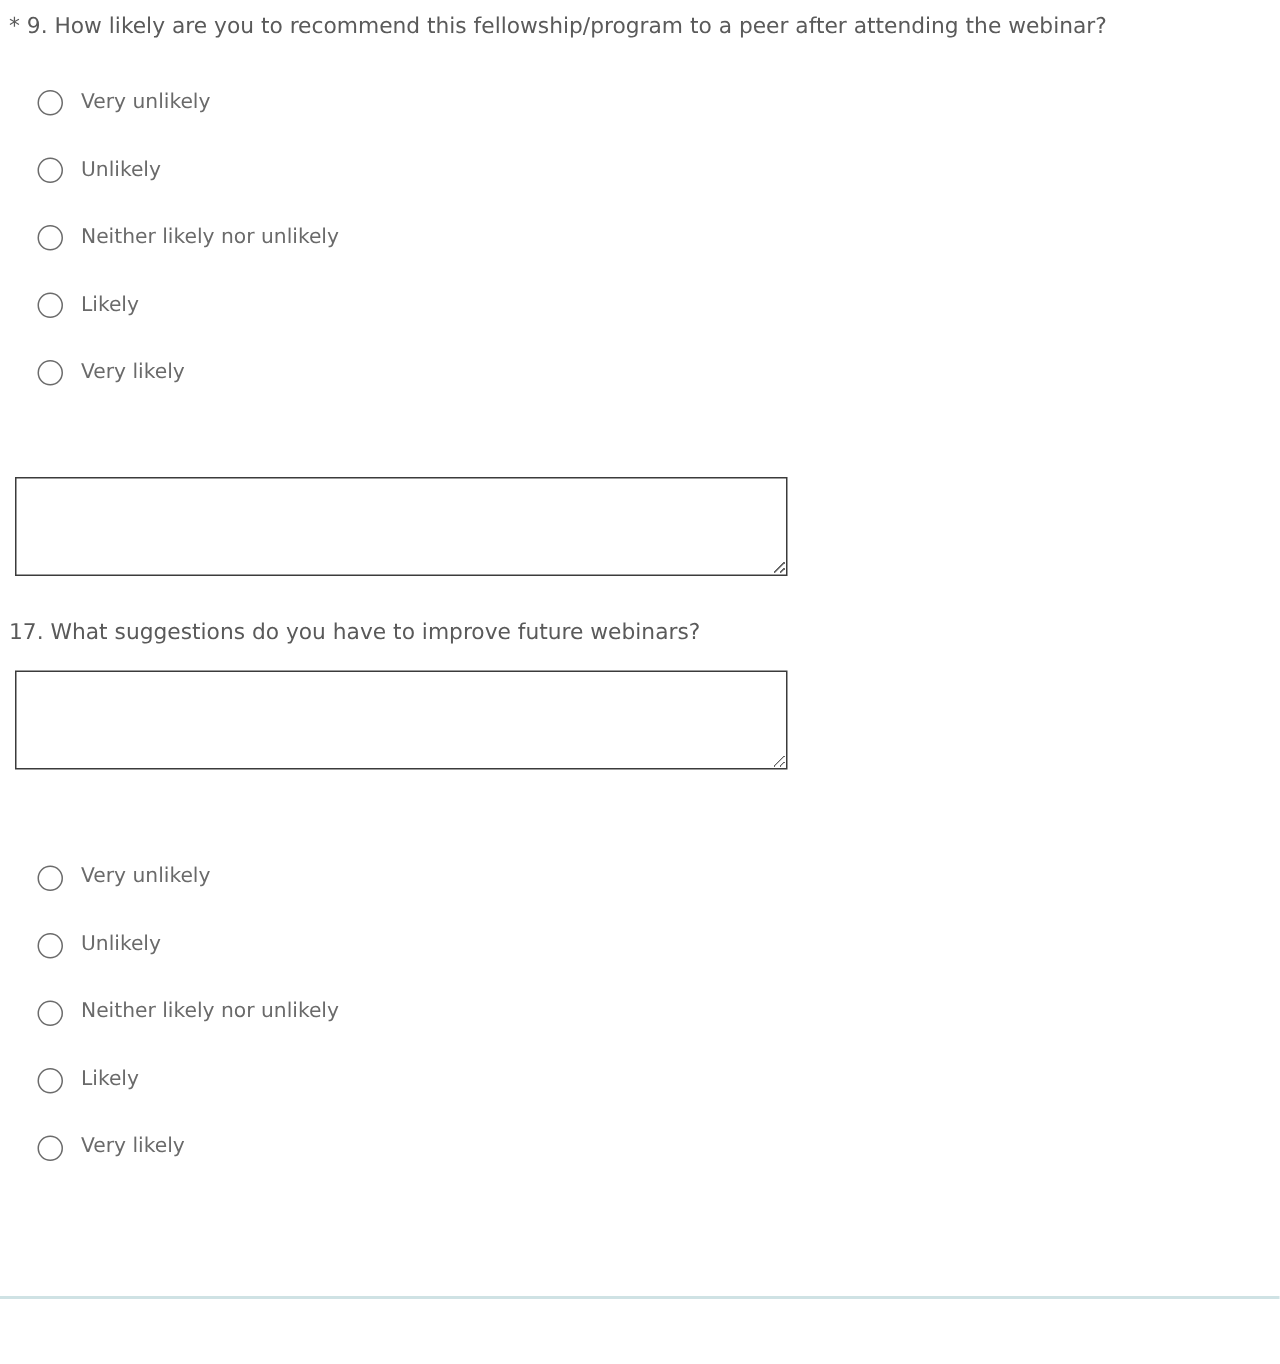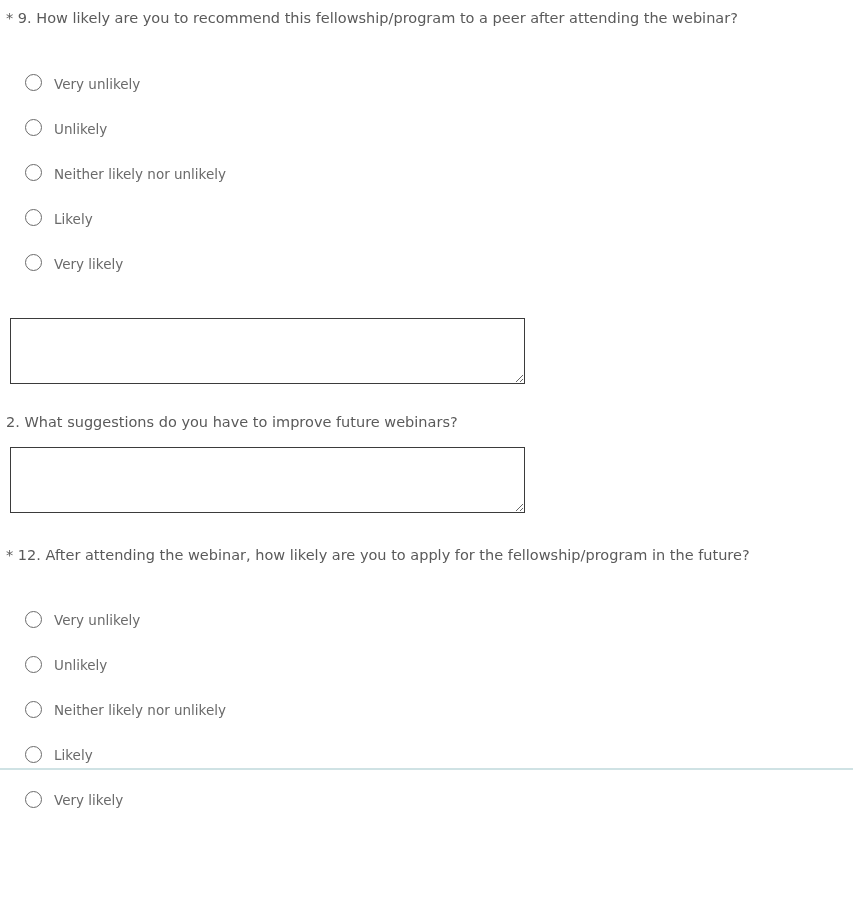--- a/index.html
+++ b/index.html
@@ -10,21 +10,21 @@
     width: 853px;
     height: 909px;
     background: #ffffff;
     font-family: "DejaVu Sans", sans-serif;
     color: #4a4a4a;
     overflow: hidden;
   }
   .survey {
     position: relative;
     width: 853px;
-    height: 770px;
+    height: 866px;
     box-sizing: border-box;
     padding: 0 6px;
   }
   .question-block {
     margin: 0;
   }
   .q-title {
     font-size: 14.5px;
     line-height: 1.4;
     color: #5a5a5a;
@@ -32,21 +32,21 @@
     padding-left: 0;
   }
   .q-title .req {
     color: #5a5a5a;
   }
   .options {
     margin-top: 18px;
   }
   .option-row {
     display: flex;
-    align-items: flex-end;
+    align-items: center;
     height: 45px;
   }
   .radio {
     width: 17px;
     height: 17px;
     border: 1.4px solid #6b6b6b;
     border-radius: 50%;
     box-sizing: border-box;
     background: #fff;
     flex: 0 0 auto;
@@ -130,34 +130,30 @@
     <div class="textarea-wrap">
       <textarea class="answer" placeholder="" style=""></textarea>
     </div>
   </div>
 
   <div class="gap-after-textarea"></div>
 
   <div class="question-block">
     <div class="q-title">
       <span class="req"></span>
-      <span>2. What suggestions do you have to improve future webinars?</span>
+      <span>17. What suggestions do you have to improve future webinars?</span>
     </div>
     <div class="textarea-wrap">
       <textarea class="answer" placeholder="" style=""></textarea>
     </div>
   </div>
 
   <div class="gap-before-q12"></div>
 
   <div class="question-block">
-    <div class="q-title">
-      <span class="req">*</span>
-      <span>12. After attending the webinar, how likely are you to apply for the fellowship/program in the future?</span>
-    </div>
     <div class="options">
       <div class="option-row">
         <span class="radio"></span>
         <span class="option-label">Very unlikely</span>
       </div>
       <div class="option-row">
         <span class="radio"></span>
         <span class="option-label">Unlikely</span>
       </div>
       <div class="option-row">

